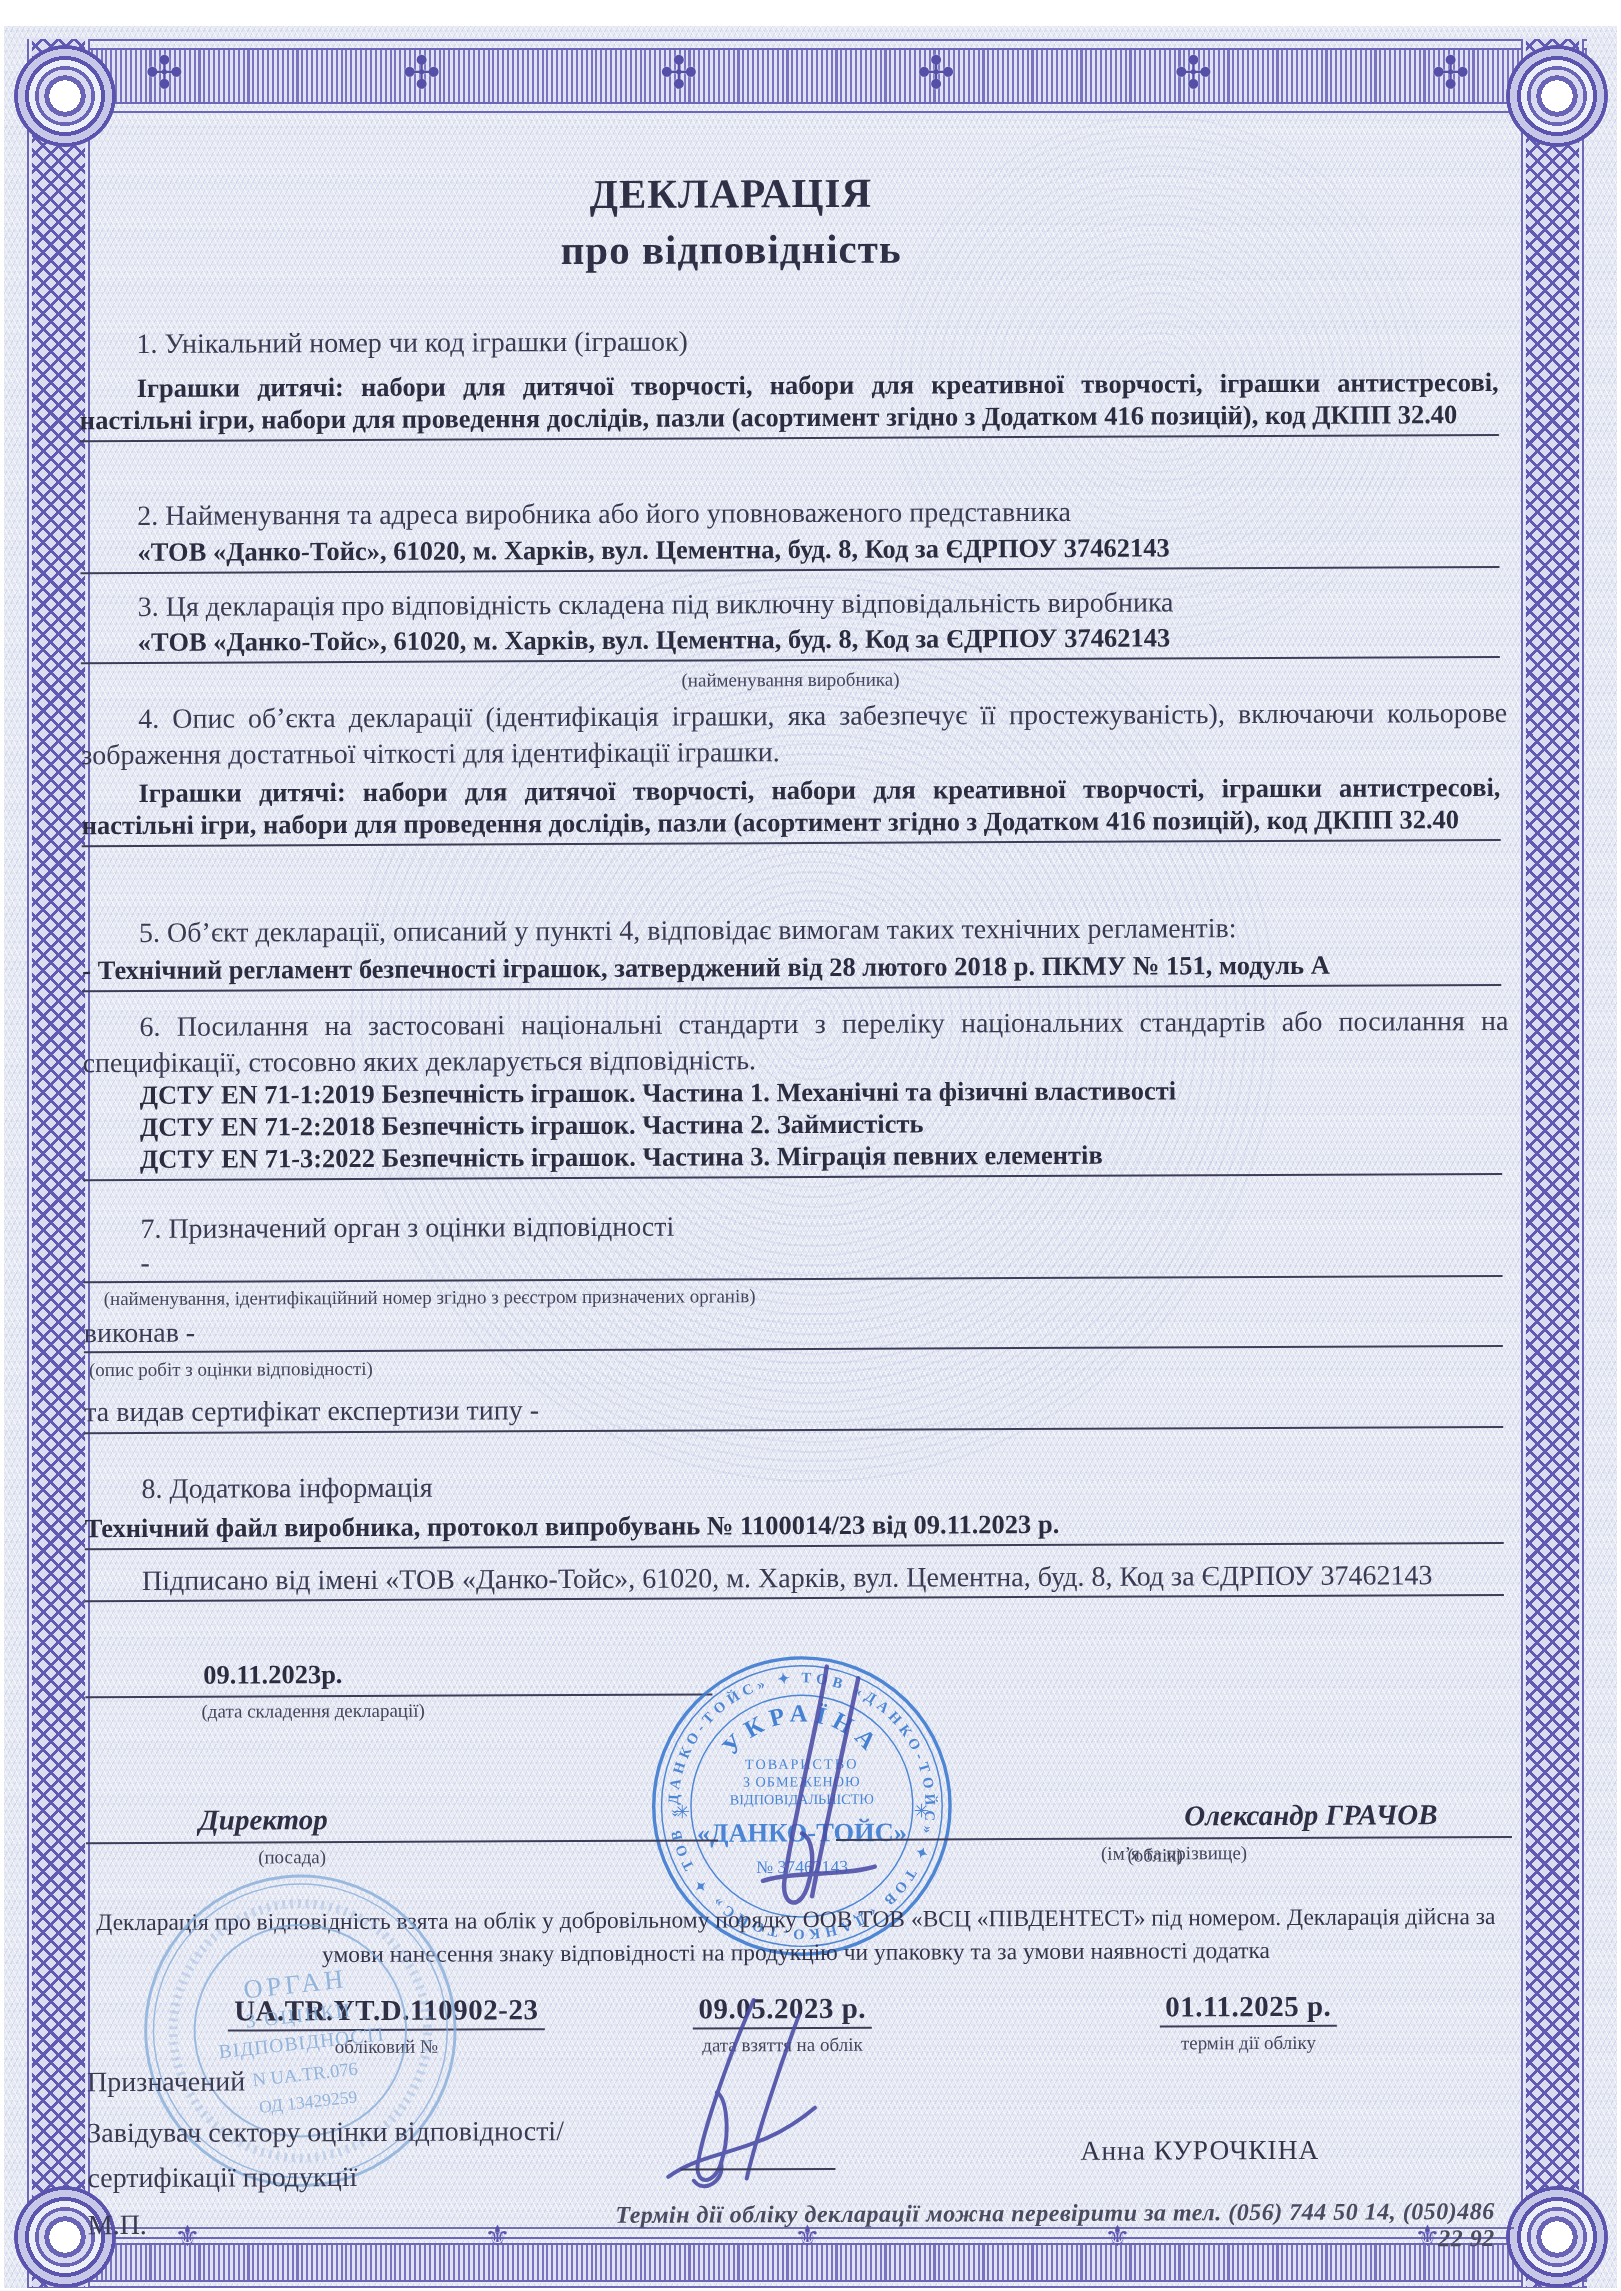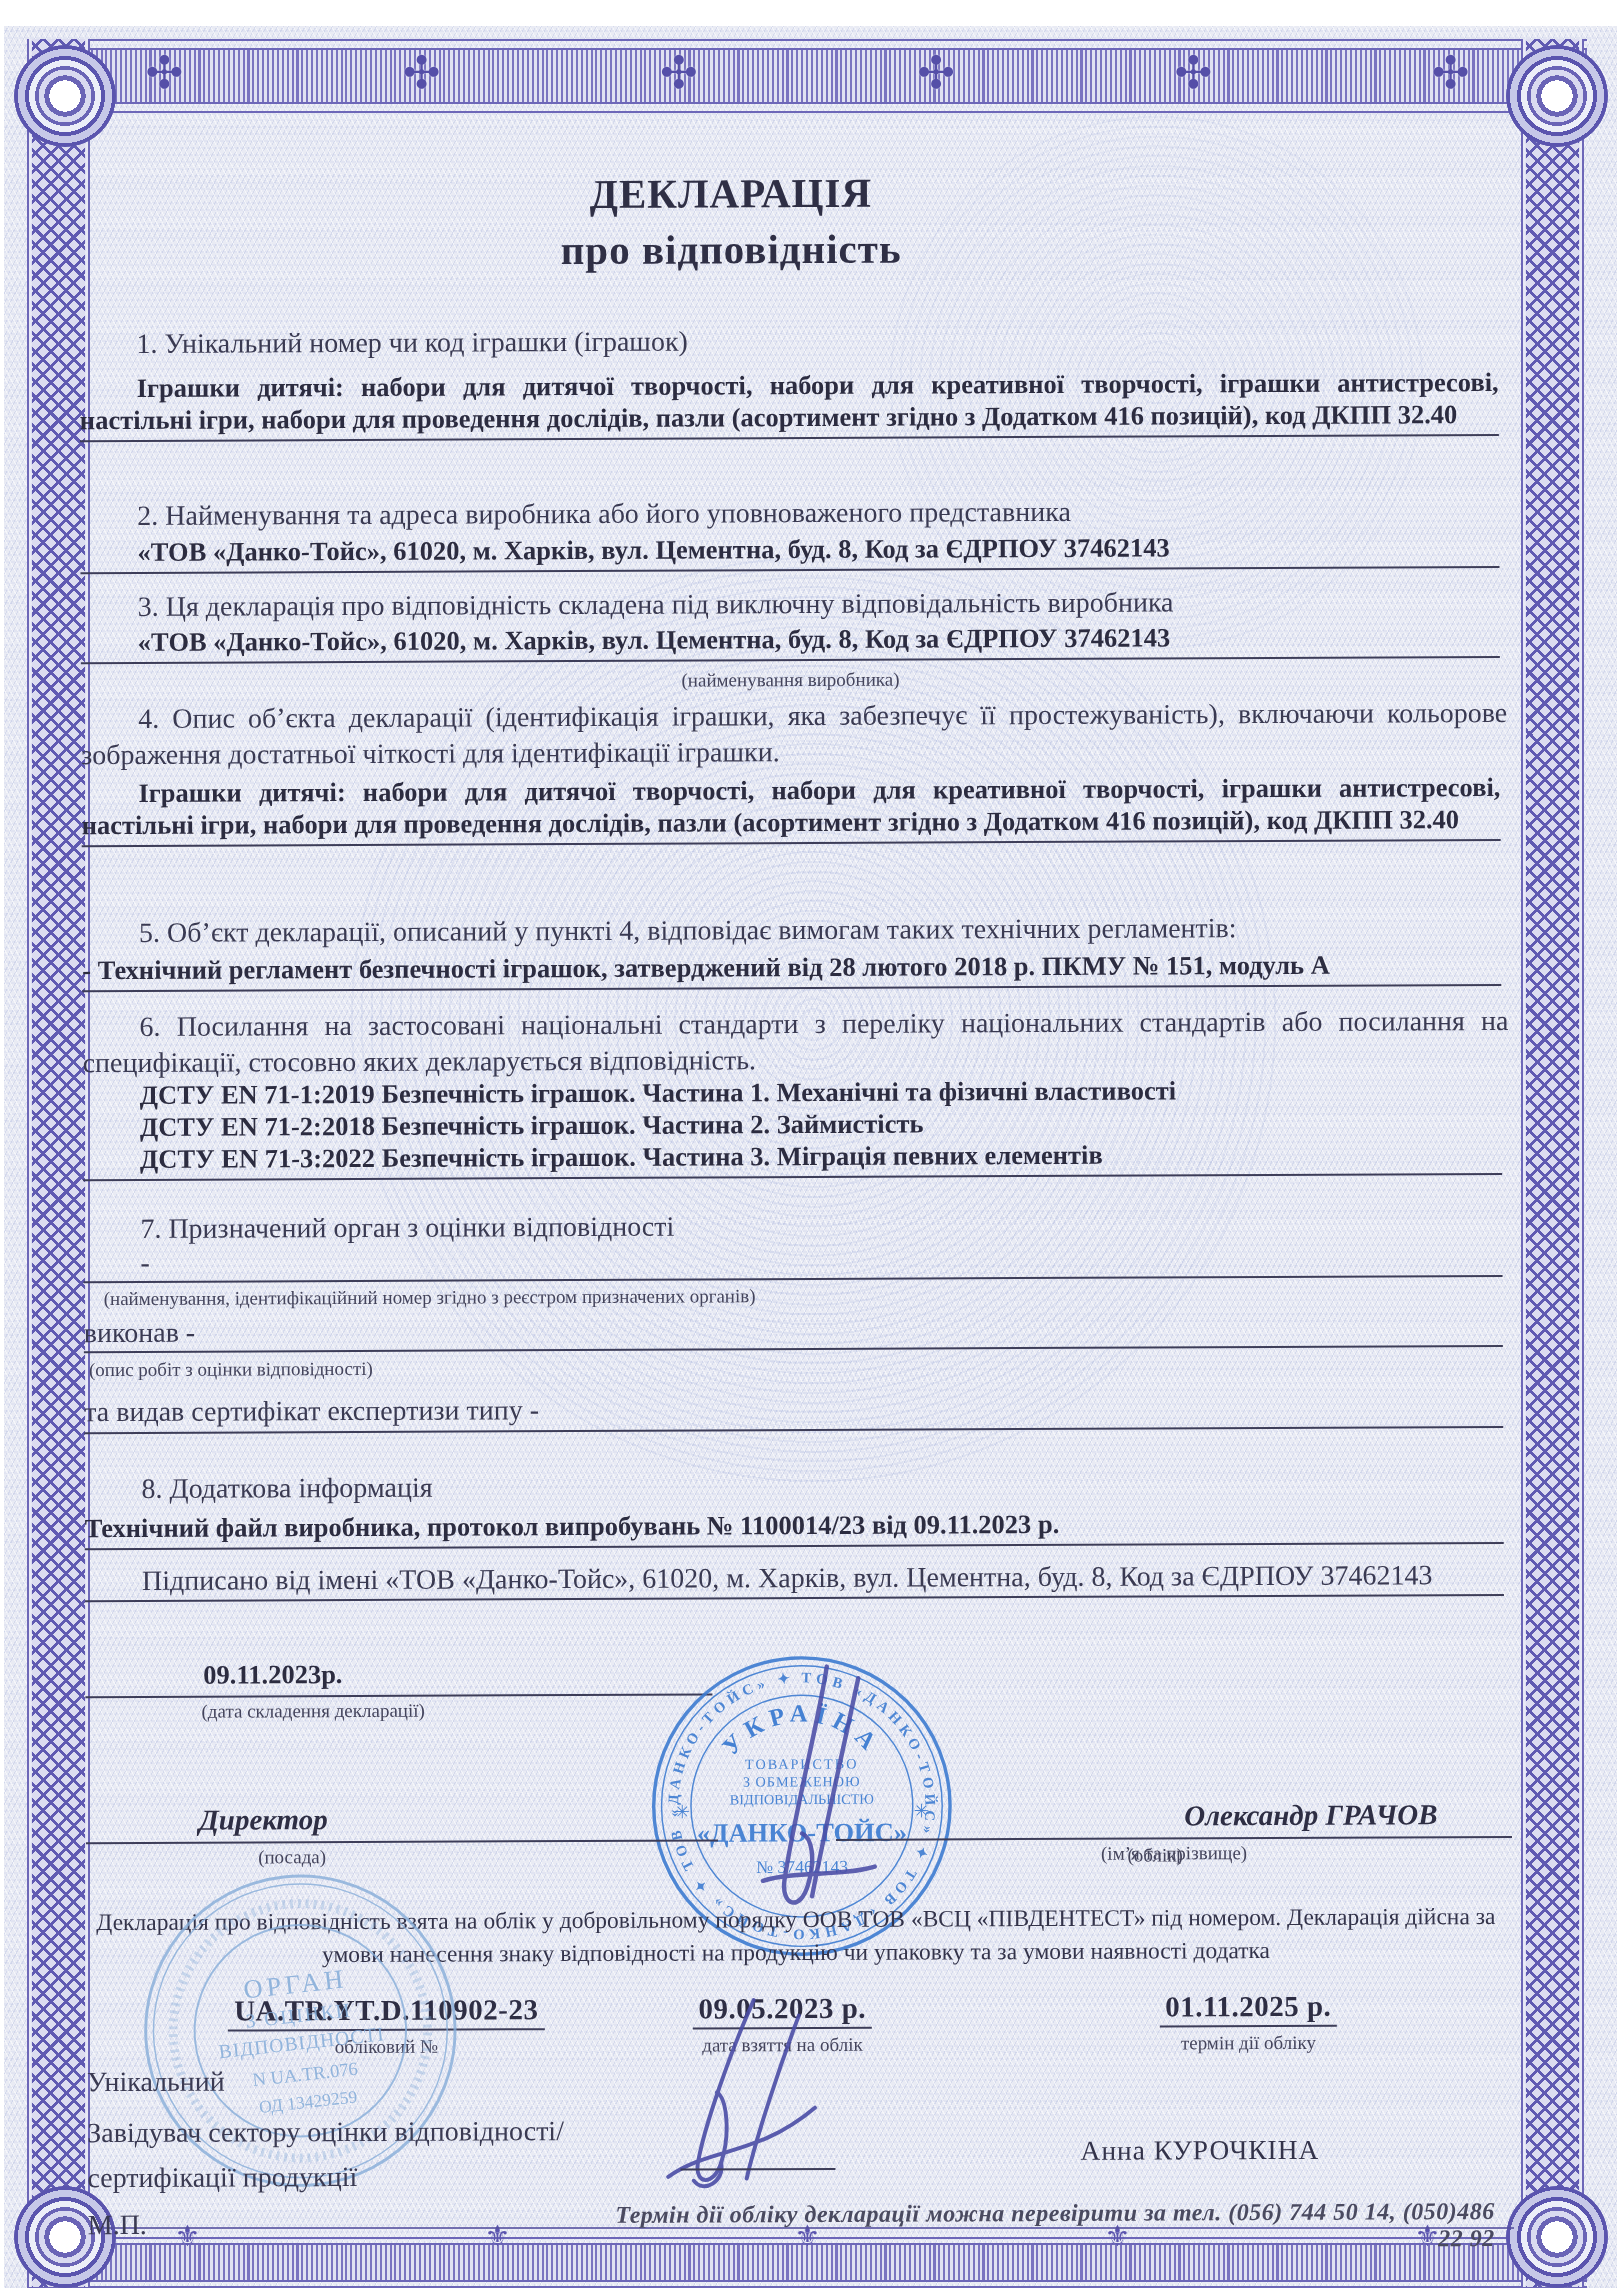--- a/index.html
+++ b/index.html
@@ -210,21 +210,21 @@
       </g>
       <g fill="#86add9" opacity="0.88" text-anchor="middle" font-family="Liberation Serif, DejaVu Serif, serif">
         <text x="165" y="126" font-size="27" letter-spacing="4">ОРГАН</text>
         <text x="165" y="156" font-size="20" letter-spacing="2">З ОЦІНКИ</text>
         <text x="165" y="184" font-size="20" letter-spacing="1">ВІДПОВІДНОСТІ</text>
         <text x="165" y="216" font-size="19">N UA.TR.076</text>
         <text x="165" y="244" font-size="18">ОД 13429259</text>
       </g>
     </svg>
 
-    <div class="abs t" style="left:83px;top:2062px;">Унікальний</div>
+    <div class="abs t" style="left:83px;top:2062px;">Призначений</div>
     <div class="abs t" style="left:83px;top:2113px;">Завідувач сектору оцінки відповідності/</div>
     <div class="abs t" style="left:83px;top:2158px;">сертифікації продукції</div>
     <div class="abs t" style="left:83px;top:2205px;">М.П.</div>
 
     <svg class="stampsvg" style="left:603px;top:1988px;" width="294" height="206" viewBox="0 0 300 210">
       <g fill="none" stroke="#4b4da6" stroke-width="4" stroke-linecap="round" opacity="0.9">
         <path d="M150,12 C128,60 98,142 92,180 C90,200 108,202 116,178 C126,148 122,112 112,106"></path>
         <path d="M196,28 C176,80 152,152 142,194"></path>
         <path d="M62,192 C104,162 152,172 212,122"></path>
         <path d="M116,178 C120,196 98,210 88,196"></path>

